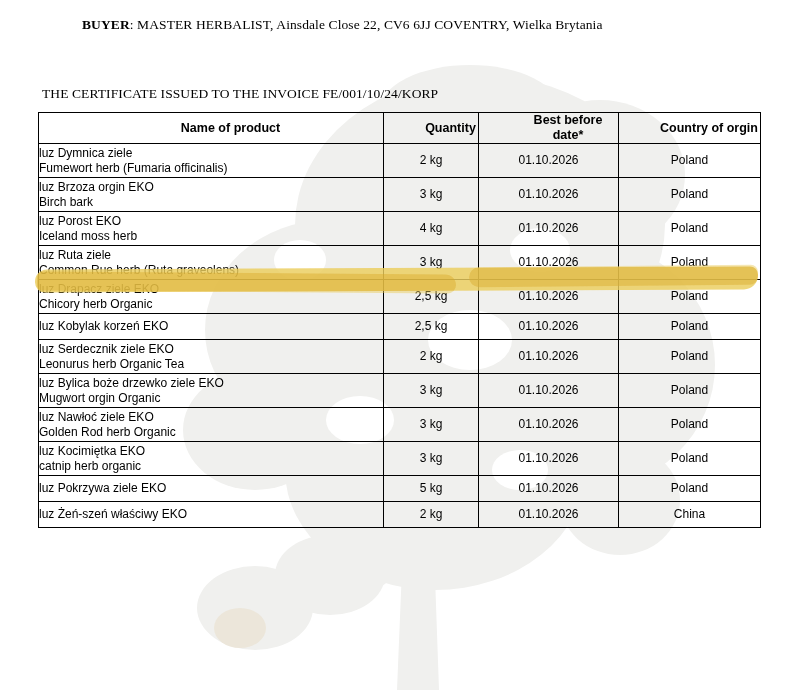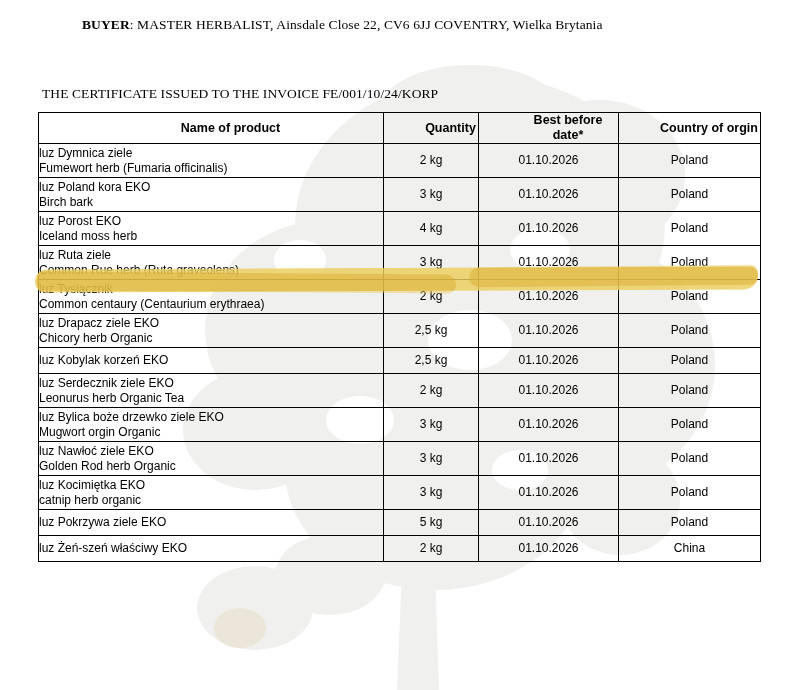--- a/index.html
+++ b/index.html
@@ -114,21 +114,21 @@
     <td class="c-name">
       <span class="name-l1">luz Dymnica ziele</span>
       <span class="name-l2">Fumewort herb (Fumaria officinalis)</span>
     </td>
     <td class="c-qty">2 kg</td>
     <td class="c-date">01.10.2026</td>
     <td class="c-country">Poland</td>
   </tr>
       <tr class="two-line">
     <td class="c-name">
-      <span class="name-l1">luz Poland kora EKO</span>
+      <span class="name-l1">luz Brzoza orgin EKO</span>
       <span class="name-l2">Birch bark</span>
     </td>
     <td class="c-qty">3 kg</td>
     <td class="c-date">01.10.2026</td>
     <td class="c-country">Poland</td>
   </tr>
       <tr class="two-line">
     <td class="c-name">
       <span class="name-l1">luz Porost EKO</span>
       <span class="name-l2">Iceland moss herb</span>
@@ -136,29 +136,20 @@
     <td class="c-qty">4 kg</td>
     <td class="c-date">01.10.2026</td>
     <td class="c-country">Poland</td>
   </tr>
       <tr class="two-line hl">
     <td class="c-name">
       <span class="name-l1">luz Ruta ziele</span>
       <span class="name-l2">Common Rue herb (Ruta graveolens)</span>
     </td>
     <td class="c-qty">3 kg</td>
-    <td class="c-date">01.10.2026</td>
-    <td class="c-country">Poland</td>
-  </tr>
-      <tr class="two-line">
-    <td class="c-name">
-      <span class="name-l1">luz Tysiącznik</span>
-      <span class="name-l2">Common centaury (Centaurium erythraea)</span>
-    </td>
-    <td class="c-qty">2 kg</td>
     <td class="c-date">01.10.2026</td>
     <td class="c-country">Poland</td>
   </tr>
       <tr class="two-line">
     <td class="c-name">
       <span class="name-l1">luz Drapacz ziele EKO</span>
       <span class="name-l2">Chicory herb Organic</span>
     </td>
     <td class="c-qty">2,5 kg</td>
     <td class="c-date">01.10.2026</td>

